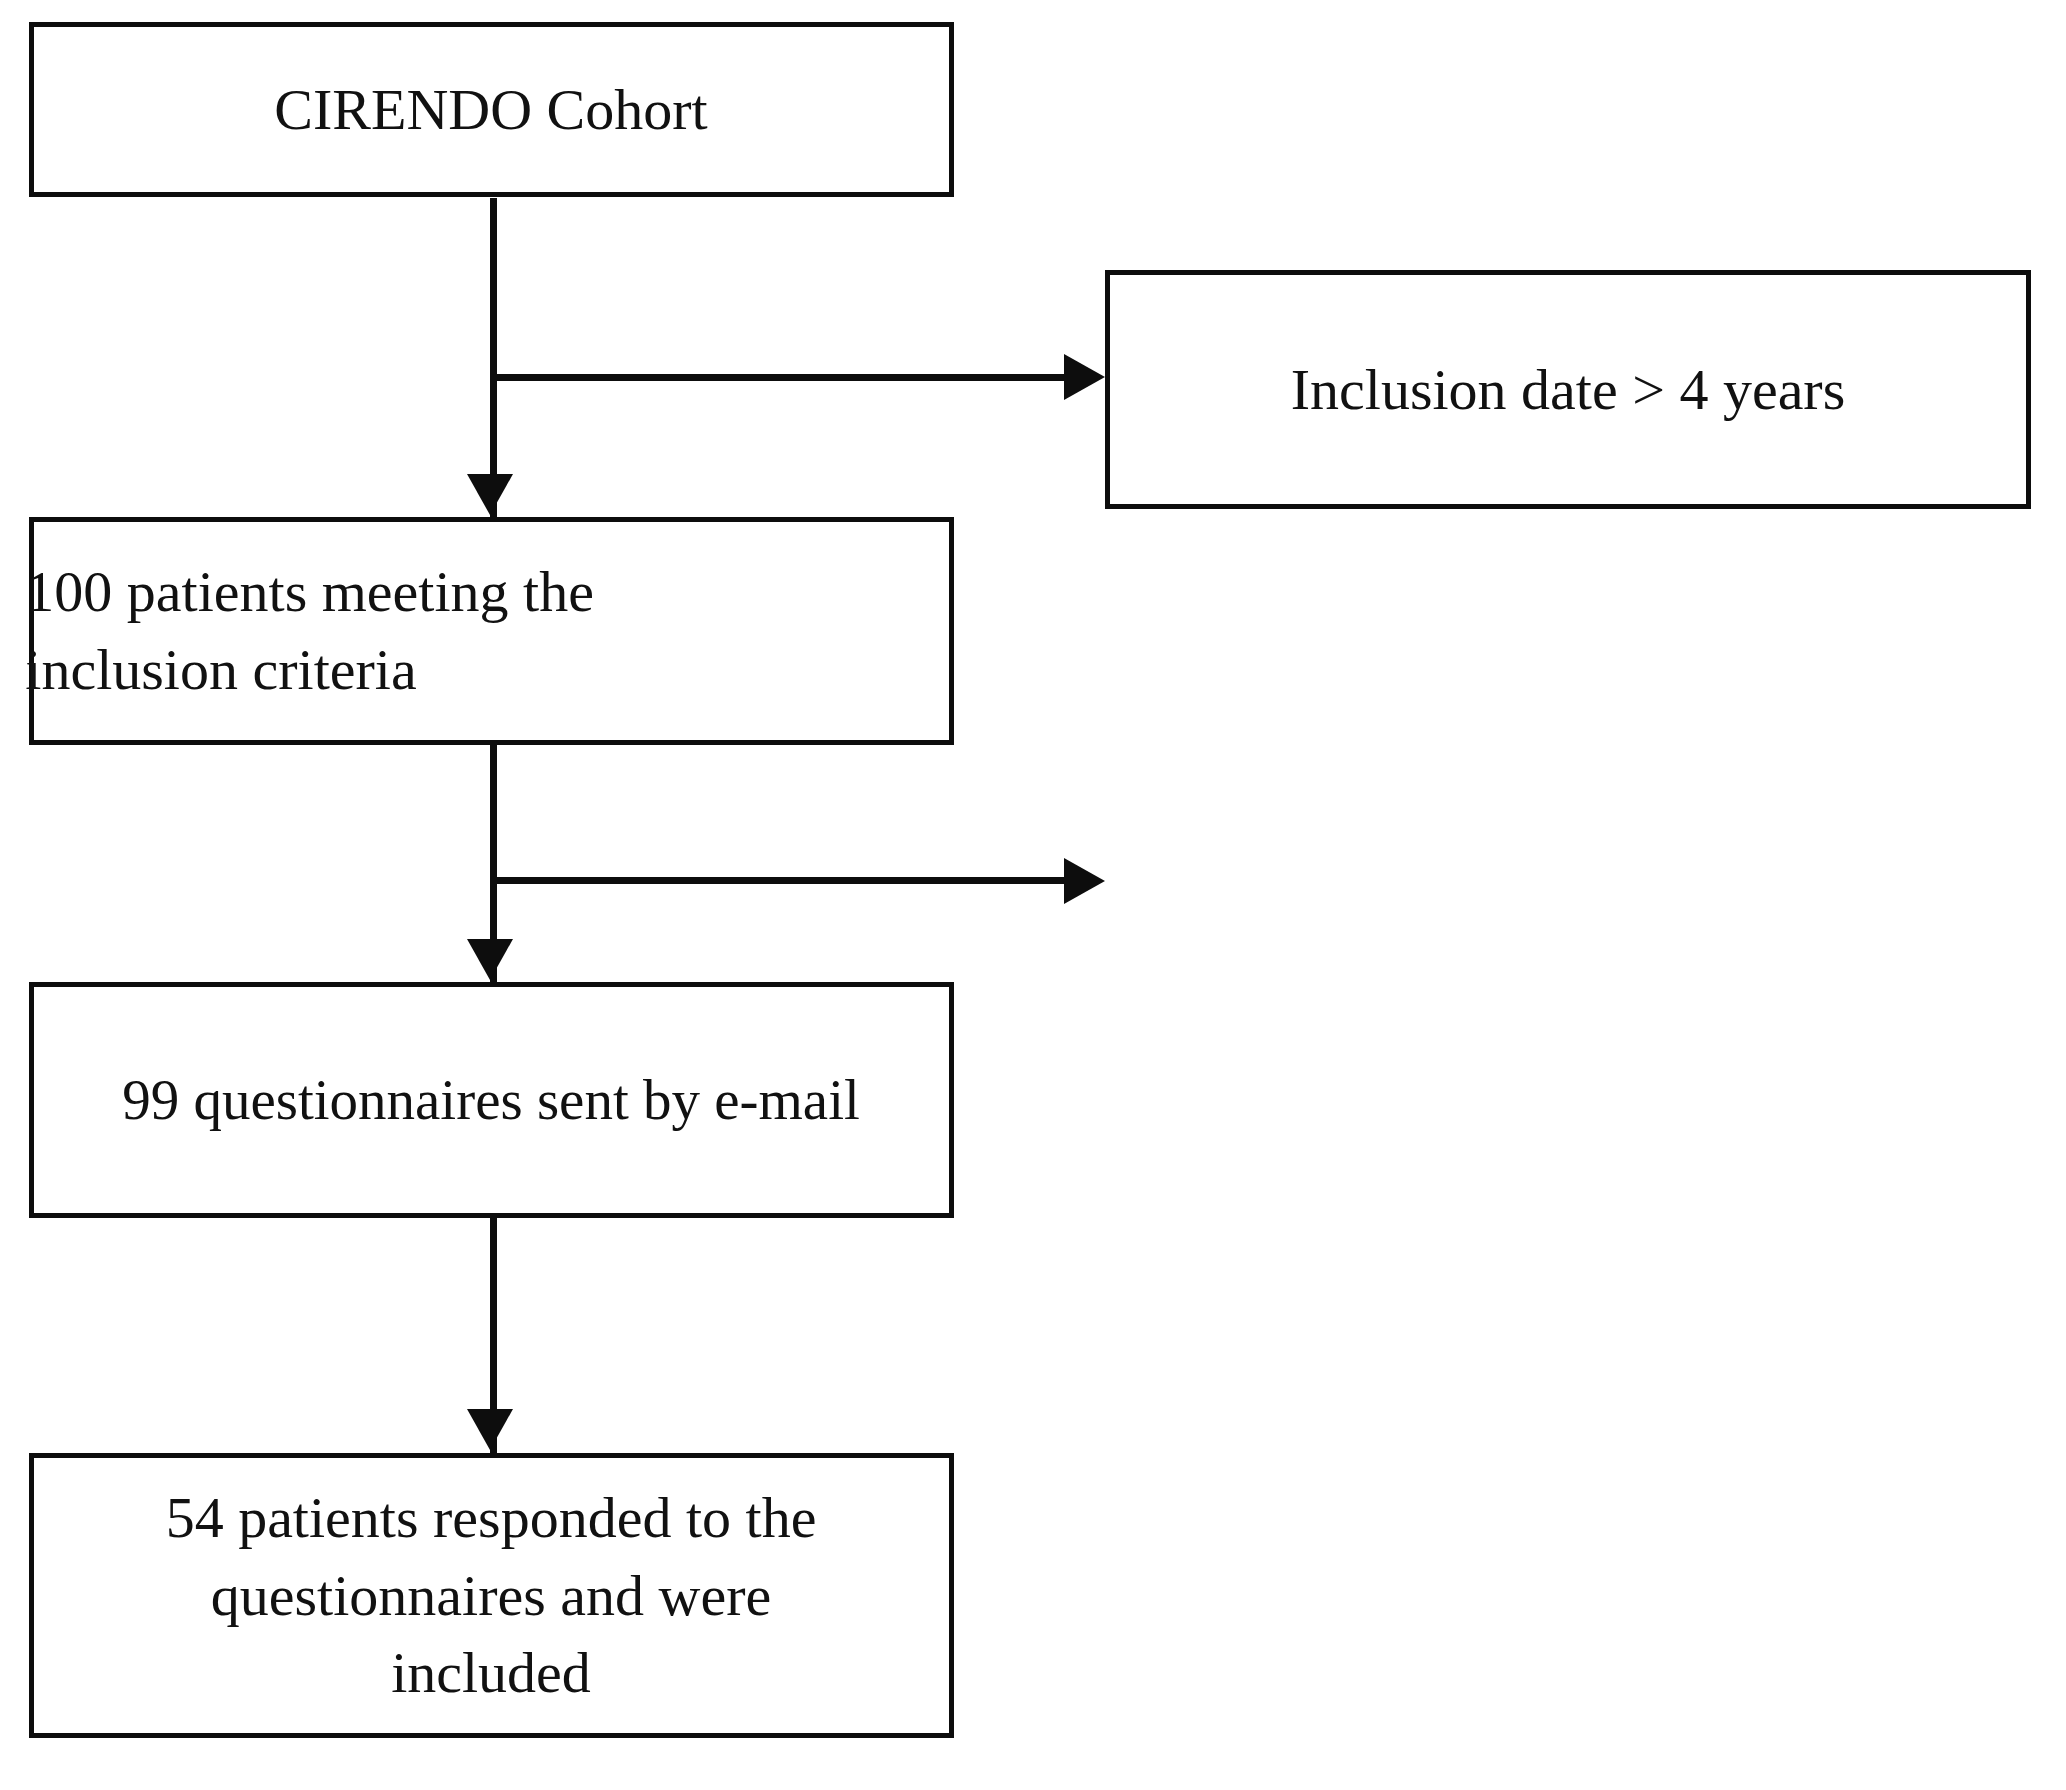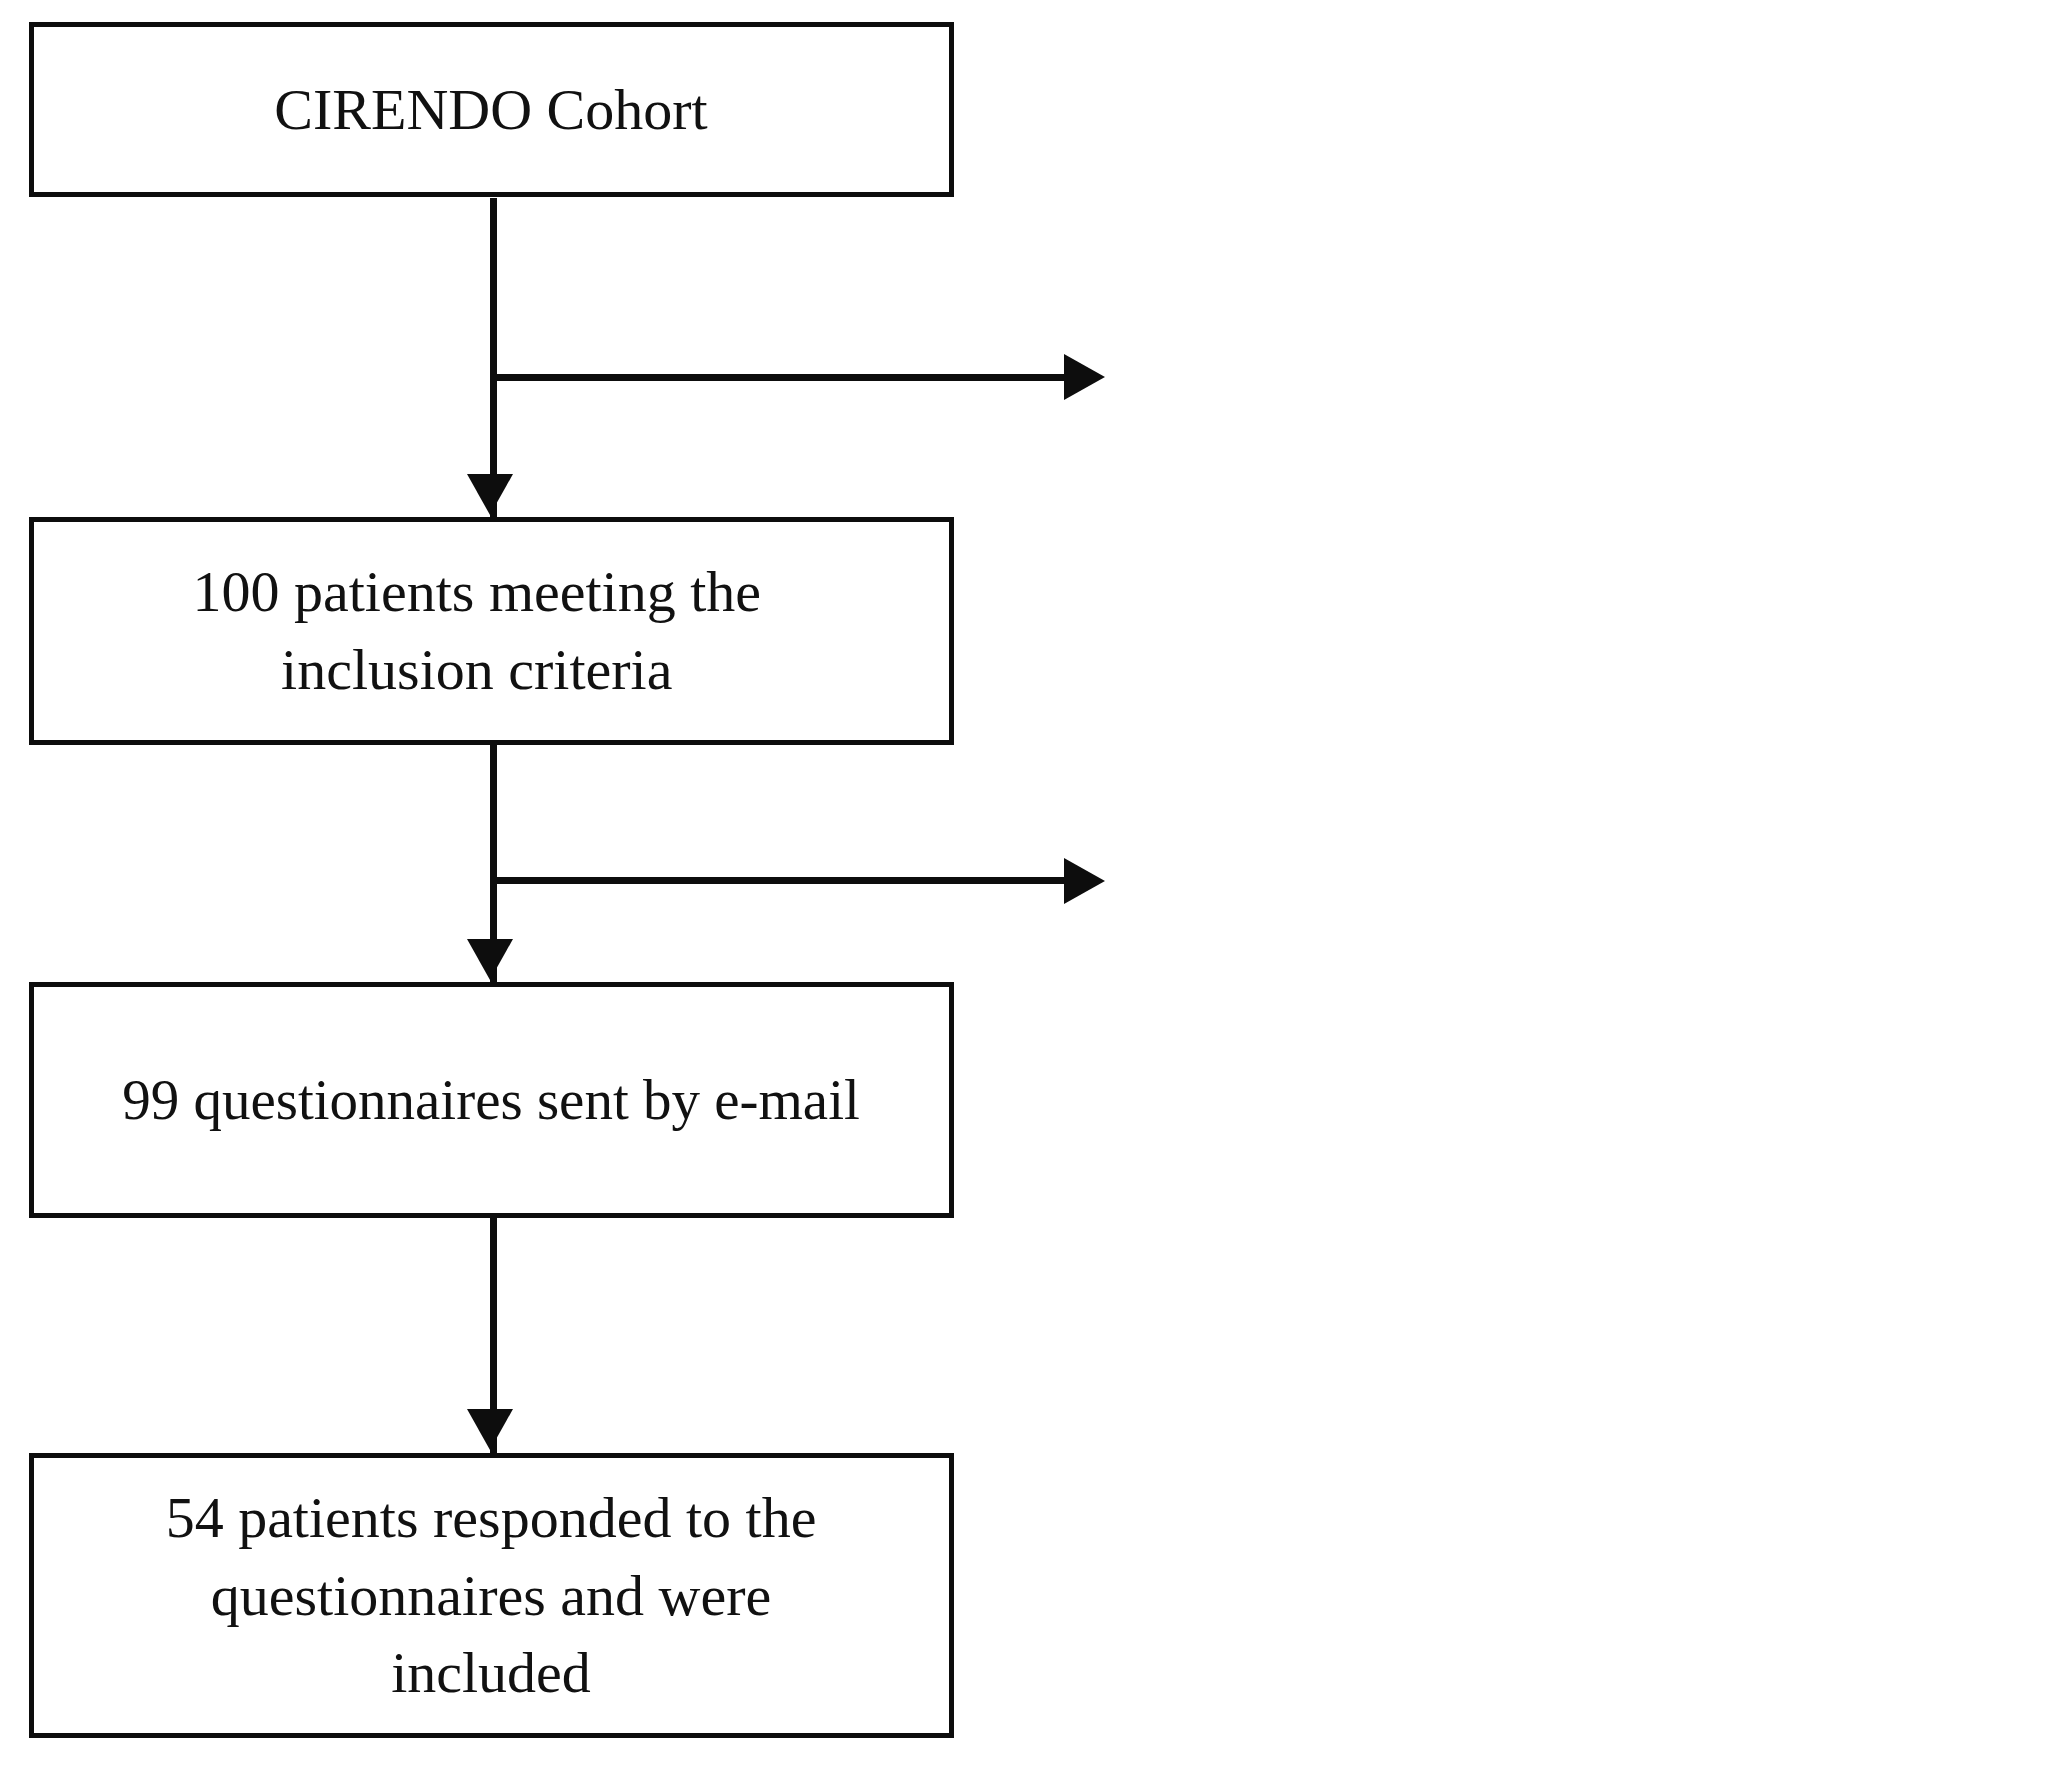--- a/index.html
+++ b/index.html
@@ -35,21 +35,21 @@
     white-space: pre-line;
   }
   
   #box-cohort      { left: 28.5px;   top: 22px;   width: 925px; height: 175px; font-size: 58px; }
   #box-inclusion   { left: 1105px; top: 270px;  width: 926px; height: 239px; font-size: 58px; }
   #box-eligible    { left: 28.5px;   top: 517px;  width: 925px; height: 228px; font-size: 58px; }
   #box-notcontact  { left: 1105px; top: 757px;  width: 926px; height: 242px; font-size: 58px; }
   #box-sent        { left: 28.5px;   top: 982px; width: 925px; height: 236px; font-size: 58px; }
   #box-responded   { left: 28.5px;   top: 1453px; width: 925px; height: 285px; font-size: 58px; }
 
-  #box-eligible .box-text { text-align: center; transform: translateX(-14.2px); }
+  #box-eligible .box-text { text-align: left; transform: translateX(-14.2px); }
   #box-sent .box-text     { font-size: 57px; padding: 0 17px; }
 
   
   .v-line, .h-line {
     position: absolute;
     background: #0d0d0d;
   }
   .v-line { width: 7.1px; }
   .h-line { height: 7.1px; }
 
@@ -90,20 +90,23 @@
 </style>
 </head>
 <body>
 
 <div id="canvas">
 
   <div class="flow-box" id="box-cohort">
     <span class="box-text">CIRENDO Cohort</span>
   </div>
 
+  <div class="flow-box" id="box-inclusion">
+    <span class="box-text">Inclusion date &gt; 4 years</span>
+  </div>
 
   <div class="flow-box" id="box-eligible">
     <span class="box-text">100 patients meeting the
 inclusion criteria</span>
   </div>
 
 
   <div class="flow-box" id="box-sent">
     <span class="box-text">99 questionnaires sent by e-mail</span>
   </div>

